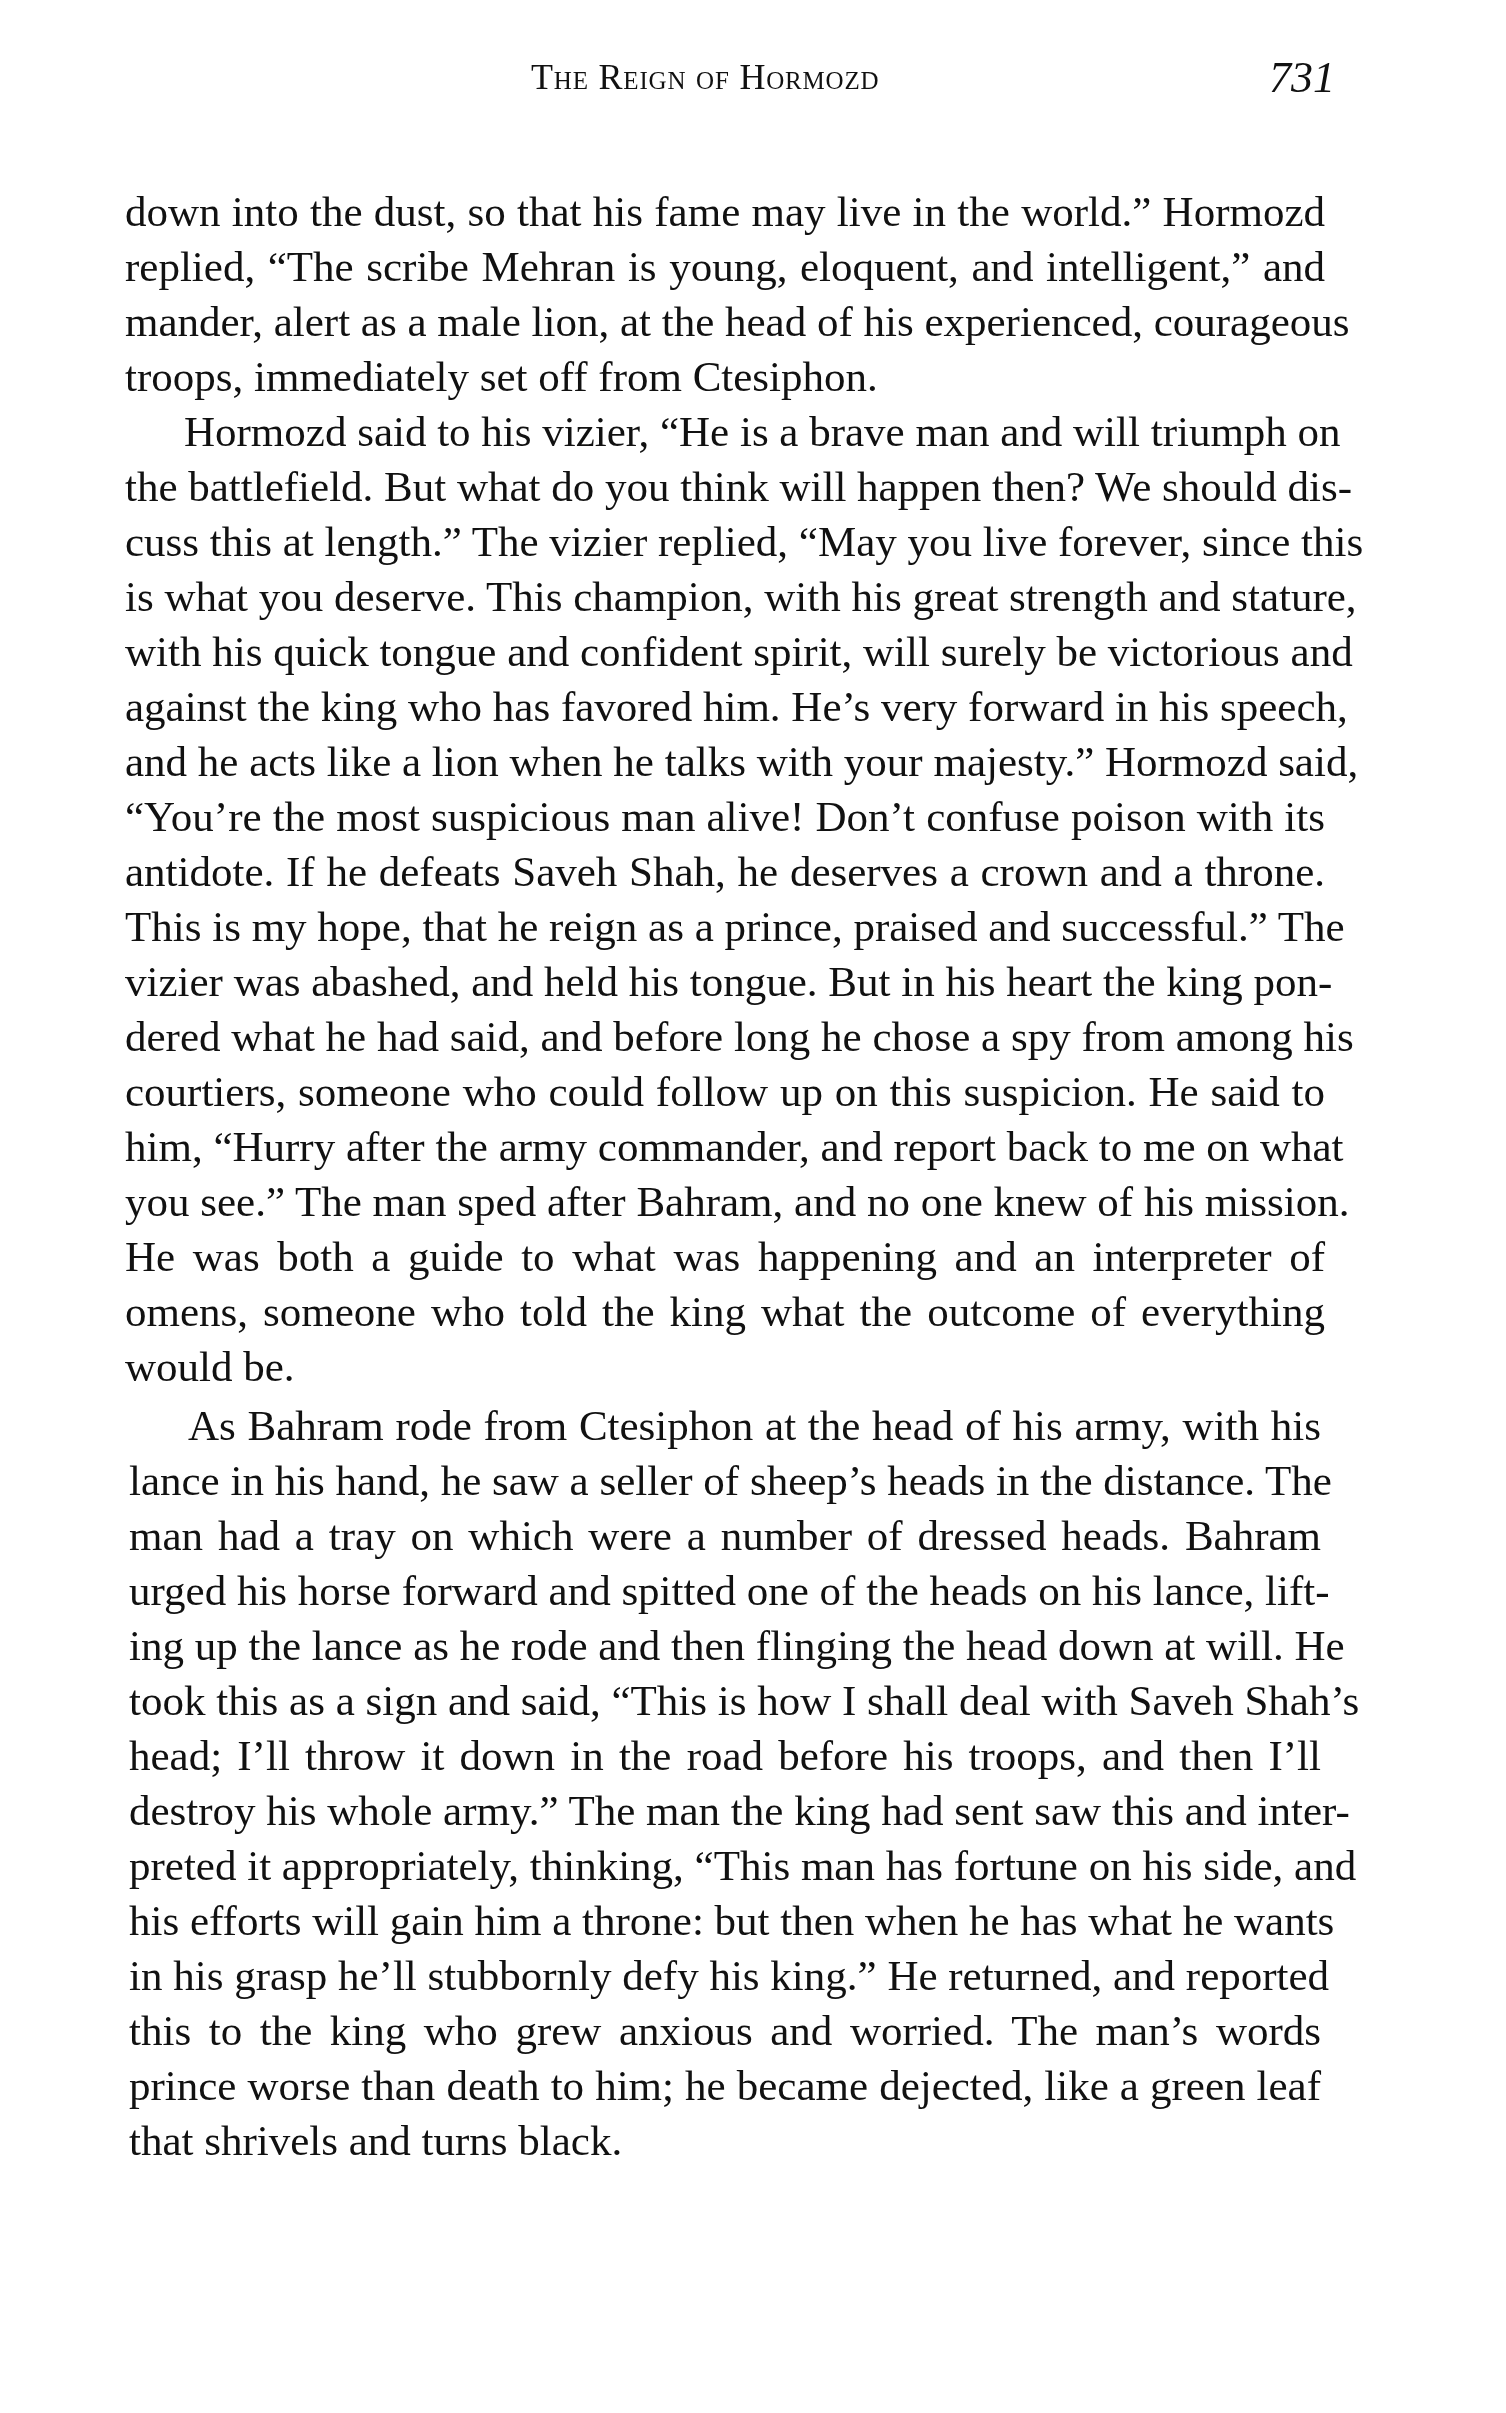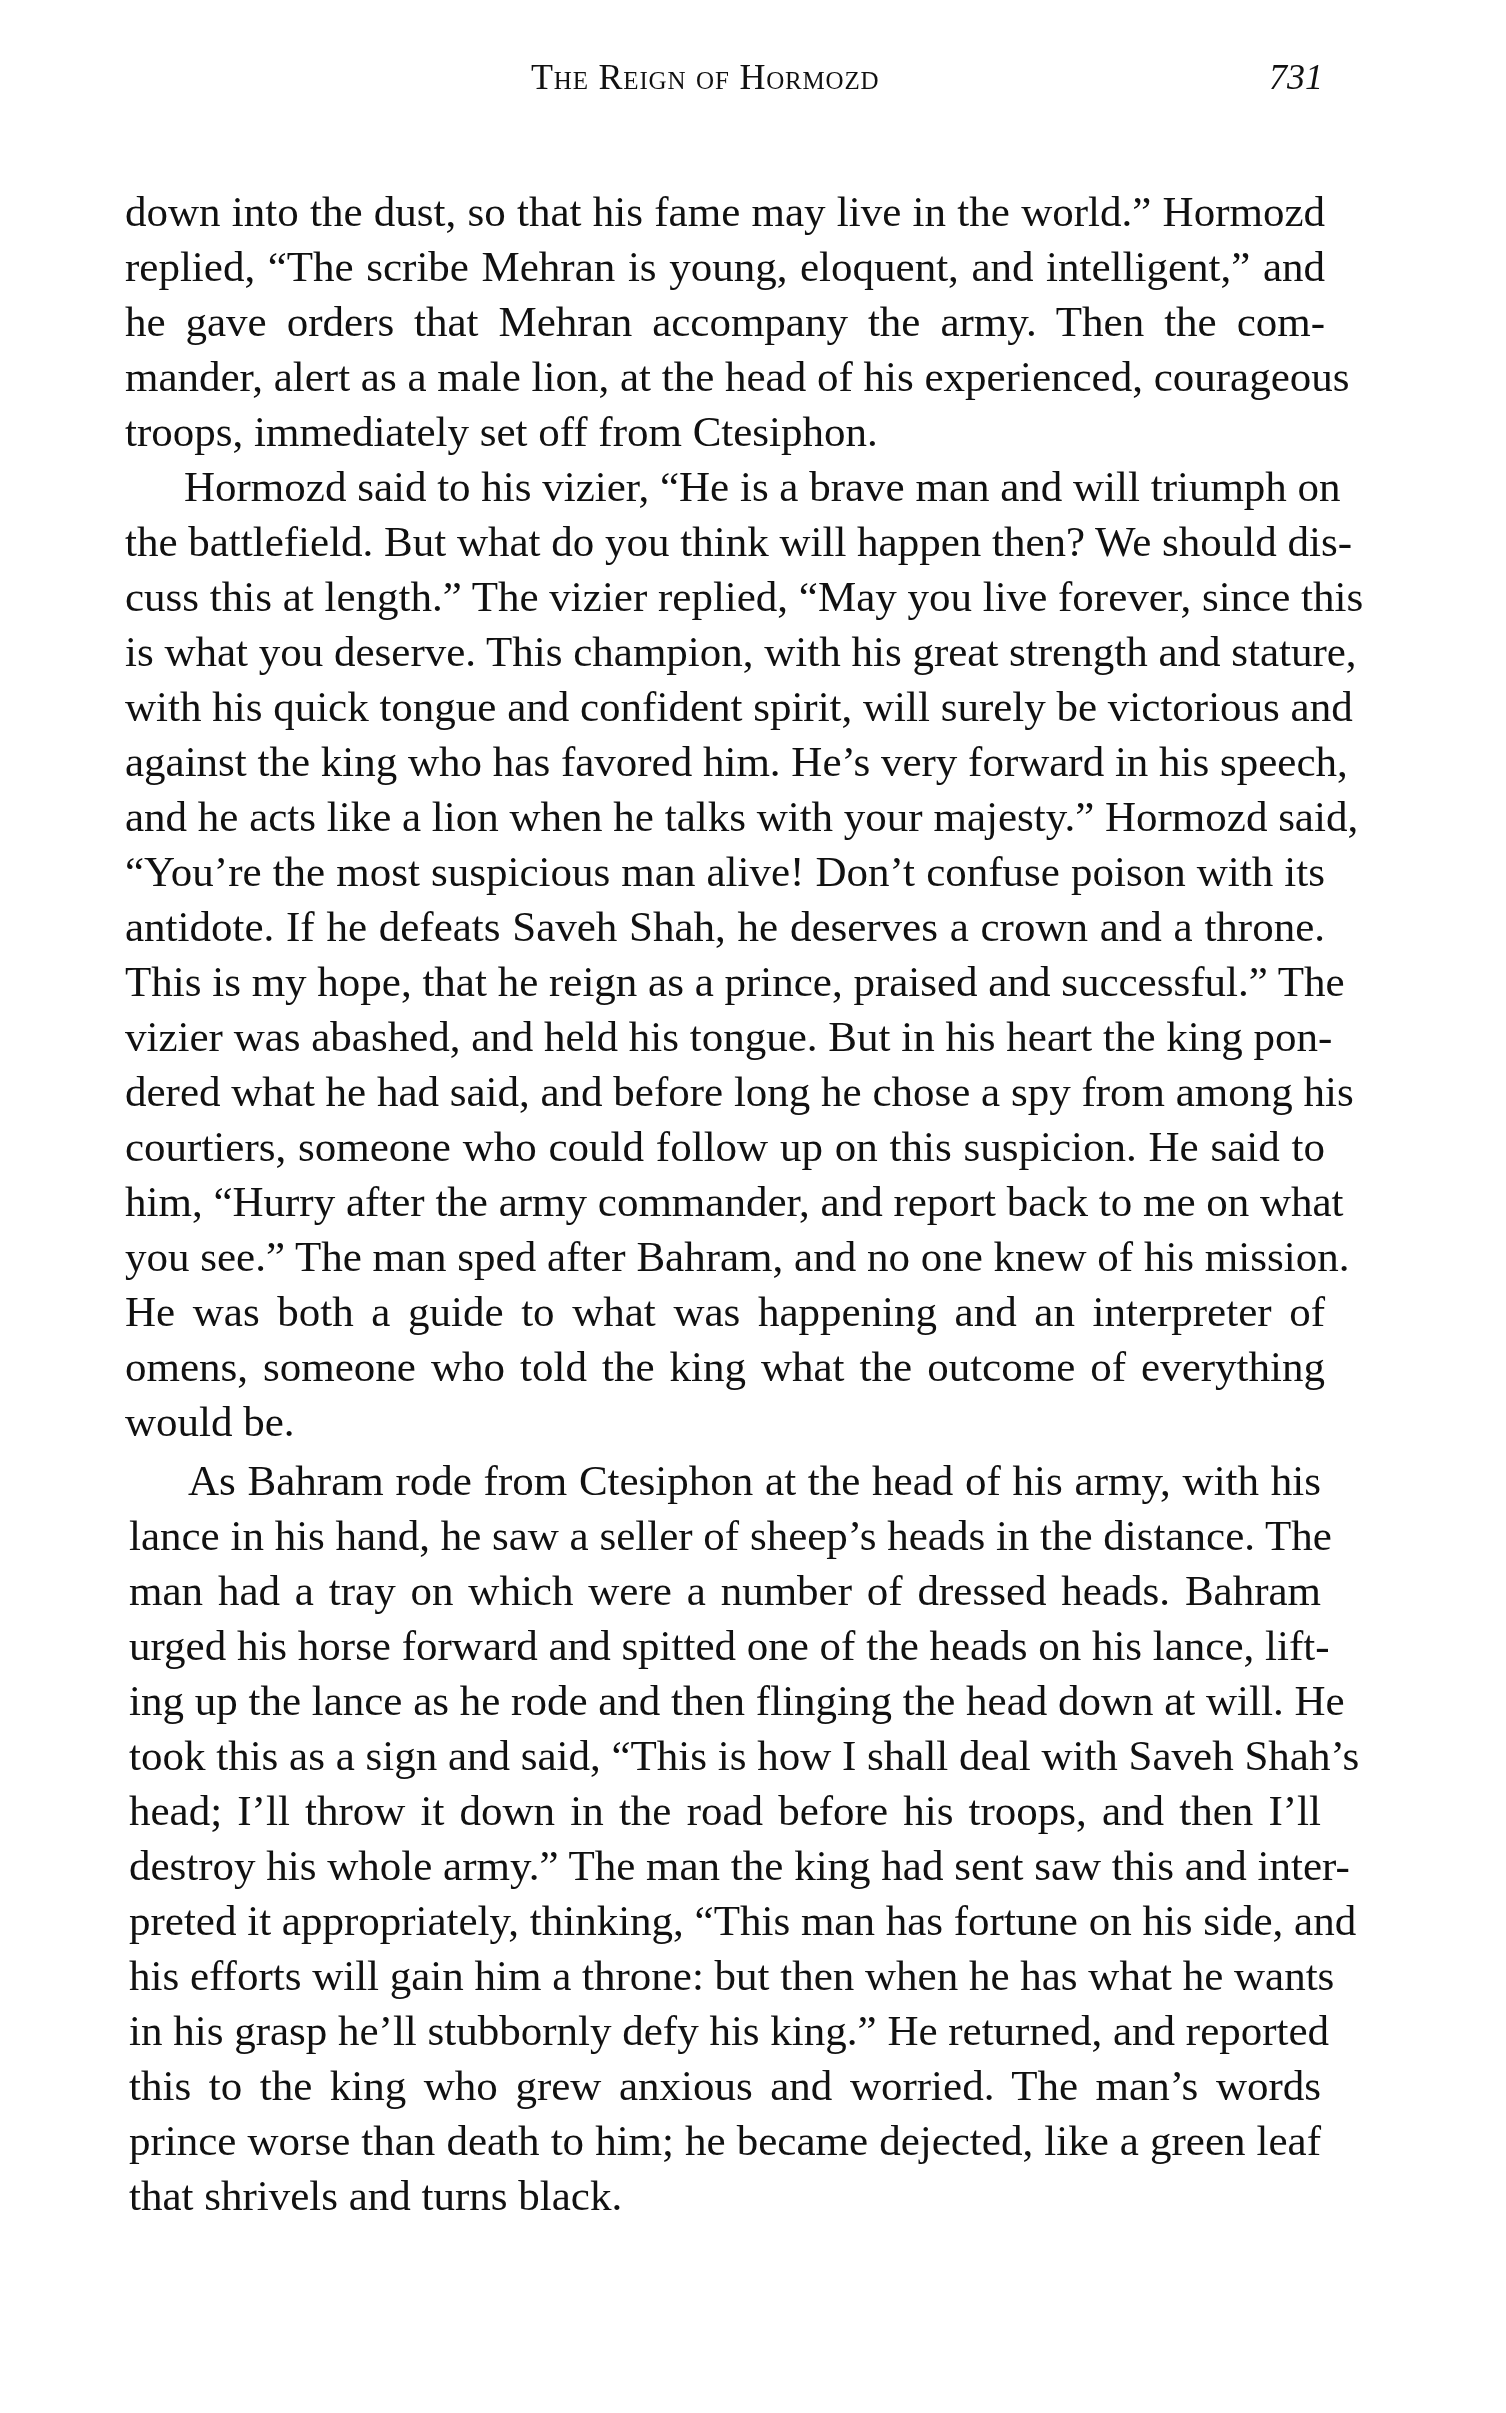--- a/index.html
+++ b/index.html
@@ -30,21 +30,21 @@
       font-size: 36px;
       font-variant: small-caps;
       letter-spacing: 0.8px;
       line-height: 39px;
       white-space: nowrap;
     }
     .page-number {
       position: absolute;
       left: 1269px;
       top: 6.2px;
-      font-size: 36px;
+      font-size: 44px;
       font-style: italic;
       line-height: 39px;
     }
     .body-text {
       position: absolute;
       left: 125px;
       top: 184px;
       width: 1200px;
     }
     .line {
@@ -70,21 +70,20 @@
 <header class="running-head">
   <span class="running-title">The Reign of Hormozd</span>
   <span class="page-number">731</span>
 </header>
 
 <main class="body-text">
 
   <p style="margin:0">
     <span class="line">down into the dust, so that his fame may live in the world.” Hormozd</span>
     <span class="line">replied, “The scribe Mehran is young, eloquent, and intelligent,” and</span>
-    <span class="line">he gave orders that Mehran accompany the army. Then the com-</span>
     <span class="line">mander, alert as a male lion, at the head of his experienced, courageous</span>
     <span class="line last">troops, immediately set off from Ctesiphon.</span>
   </p>
 
   <p style="margin:0">
     <span class="line indent">Hormozd said to his vizier, “He is a brave man and will triumph on</span>
     <span class="line">the battlefield. But what do you think will happen then? We should dis-</span>
     <span class="line">cuss this at length.” The vizier replied, “May you live forever, since this</span>
     <span class="line">is what you deserve. This champion, with his great strength and stature,</span>
     <span class="line">with his quick tongue and confident spirit, will surely be victorious and</span>

